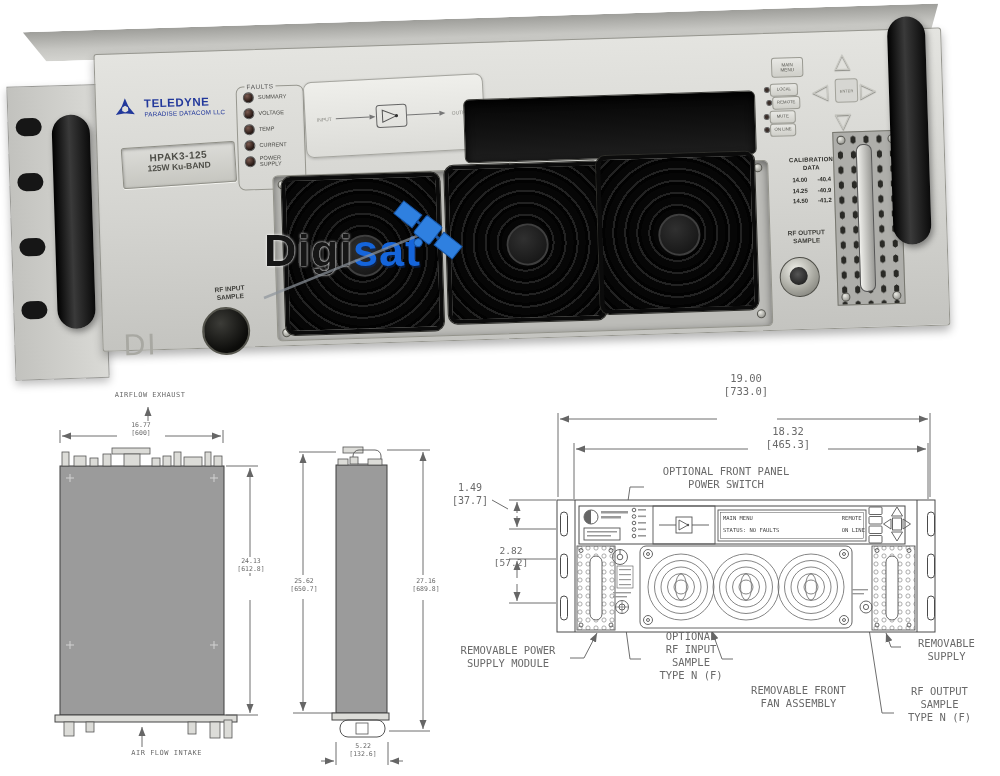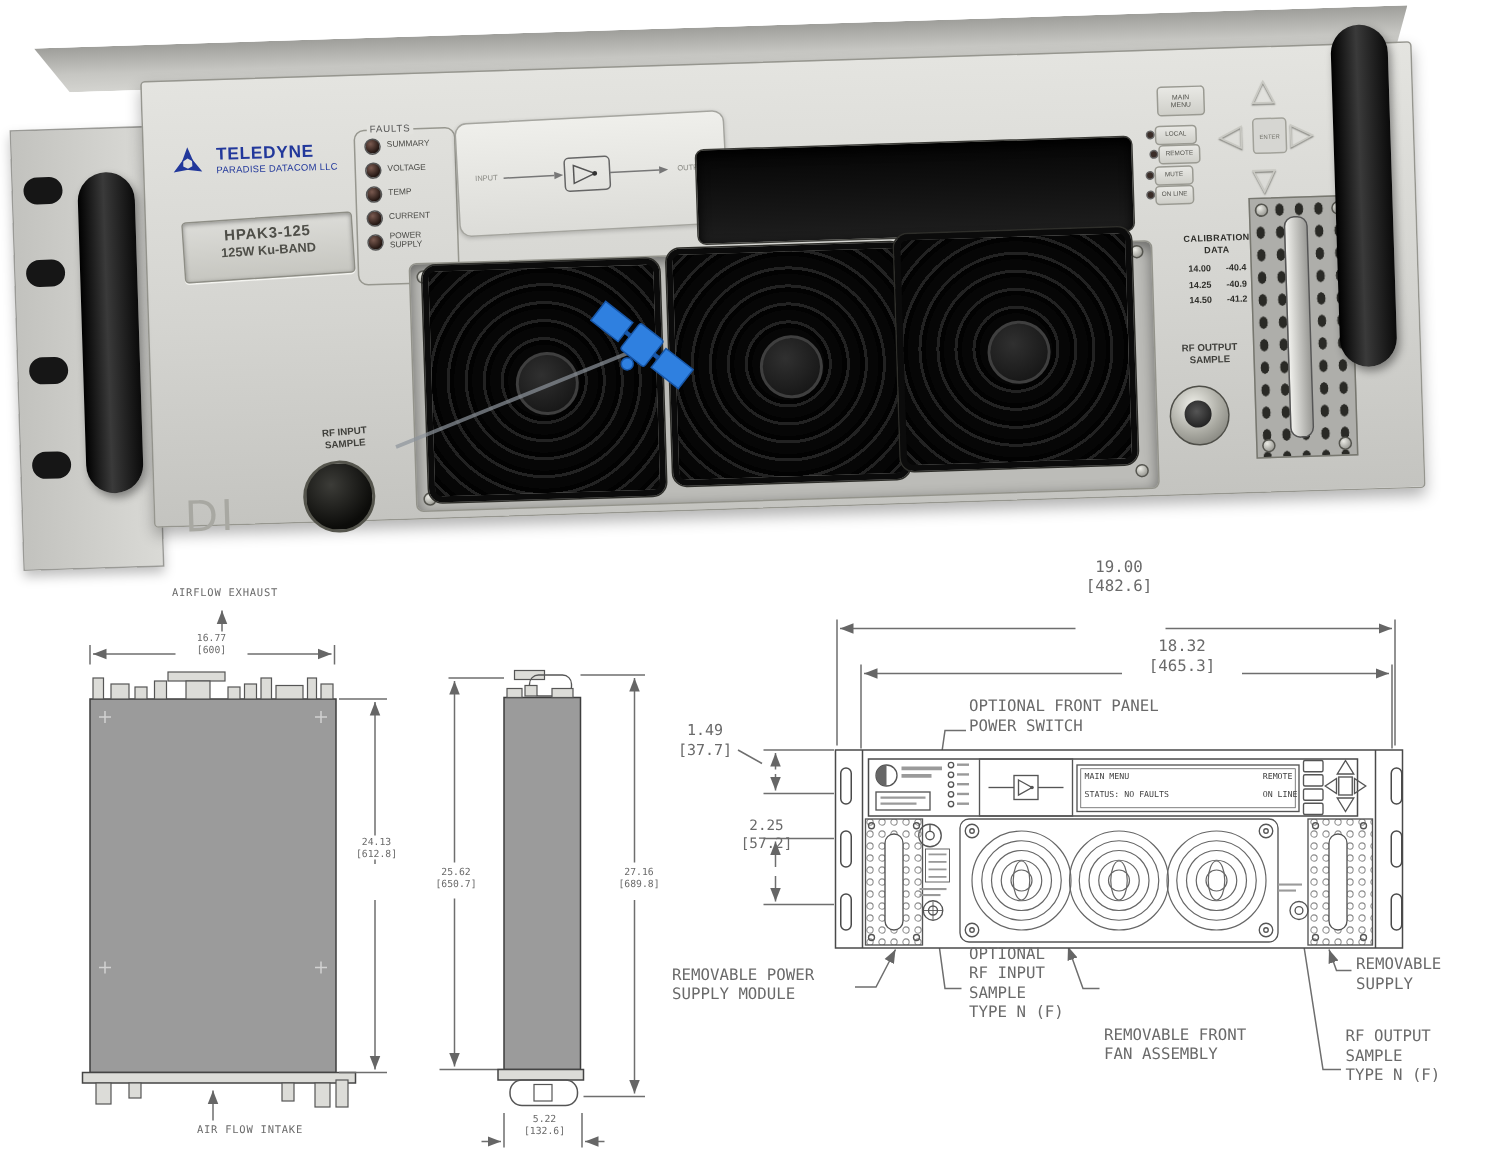--- a/index.html
+++ b/index.html
@@ -78,21 +78,21 @@
        background:radial-gradient(circle at 35% 30%,#eaeae4,#84847e);border:1px solid #55554f;}
   .di{font-size:30px;color:#a8a8a2;letter-spacing:2px;}
 
   
   .wm-text{left:264px;top:228px;font-weight:bold;font-size:45px;letter-spacing:1px;line-height:1;z-index:6;}
   .wm-digi{color:#161616;text-shadow:0 0 3px rgba(255,255,255,.9),0 0 1px #fff;}
   .wm-sat{color:#1565db;text-shadow:1px 2px 0 rgba(8,40,100,.55);}
   .wm-svg{left:250px;top:192px;z-index:7;}
 
   
-  .dwg-text{position:absolute;font-family:"DejaVu Sans Mono",monospace;color:#6a6a6a;line-height:1.25;}
+  .dwg-text{position:absolute;font-family:"DejaVu Sans Mono",monospace;color:#6a6a6a;line-height:1.25;text-align:center;}
   .dim{text-align:center;}
   .dim span{display:block;}
   .bgw{background:#fff;}
   .callout{font-size:10.5px;}
   .t-r{}
   .fv-display{display:flex;justify-content:space-between;font-family:"DejaVu Sans Mono",monospace;
       font-size:5.5px;color:#3f3f3f;line-height:2.1;padding:1px 3px;}
 </style>
 </head>
 <body>
@@ -231,20 +231,21 @@
         <span class="screw" style="left:54px;top:160px"></span>
       </div>
 
       <div class="abs di" style="left:20px;top:274px">DI</div>
     </div>
 
     <div class="handle" style="left:44px;top:86px;height:214px"></div>
     <div class="handle" style="left:882px;top:14px;height:228px"></div>
   </div>
 
+  <div class="abs wm-text"><span class="wm-digi">Digi</span><span class="wm-sat">sat</span></div>
   <svg class="abs wm-svg" width="240" height="118" viewBox="0 0 240 118">
     <line x1="14" y1="106" x2="172" y2="42" stroke="#8d949c" stroke-width="2.5" opacity="0.7"></line>
     <g transform="translate(178,38) rotate(38)" fill="#2f80e0" stroke="#1756a8" stroke-width="1">
       <rect x="-37" y="-8" width="23" height="16"></rect>
       <rect x="14" y="-8" width="23" height="16"></rect>
       <line x1="-14" y1="0" x2="14" y2="0" stroke-width="3"></line>
       <rect x="-10" y="-11" width="20" height="22" rx="2"></rect>
       <circle cx="0" cy="16" r="4" fill="#2f80e0"></circle>
     </g>
   </svg>
@@ -482,32 +483,32 @@
       <span>27.16</span>
       <span>[689.8]</span>
     </div>
   <div class="dwg-text dim bgw" style="left:339px;top:742px;width:48px;font-size:6.5px">
       <span>5.22</span>
       <span>[132.6]</span>
     </div>
 
   <div class="dwg-text dim bgw" style="left:712px;top:372px;width:68px;font-size:10.5px">
       <span>19.00</span>
-      <span>[482.6]</span>
+      <span>[733.0]</span>
     </div>
   <div class="dwg-text dim bgw" style="left:750px;top:425px;width:76px;font-size:10.5px">
       <span>18.32</span>
       <span>[465.3]</span>
     </div>
   <div class="dwg-text dim" style="left:446px;top:482px;width:48px;font-size:10px">
       <span>1.49</span>
       <span>[37.7]</span>
     </div>
   <div class="dwg-text dim" style="left:486px;top:545px;width:50px;font-size:9.5px">
-      <span>2.25</span>
+      <span>2.82</span>
       <span>[57.2]</span>
     </div>
 
   <div class="dwg-text callout pre" style="left:646px;top:465px;width:160px">OPTIONAL FRONT PANEL
 POWER SWITCH</div>
   <div class="dwg-text callout pre t-r" style="left:448px;top:644px;width:120px">REMOVABLE POWER
 SUPPLY MODULE</div>
   <div class="dwg-text callout pre" style="left:646px;top:630px;width:90px">OPTIONAL
 RF INPUT
 SAMPLE

